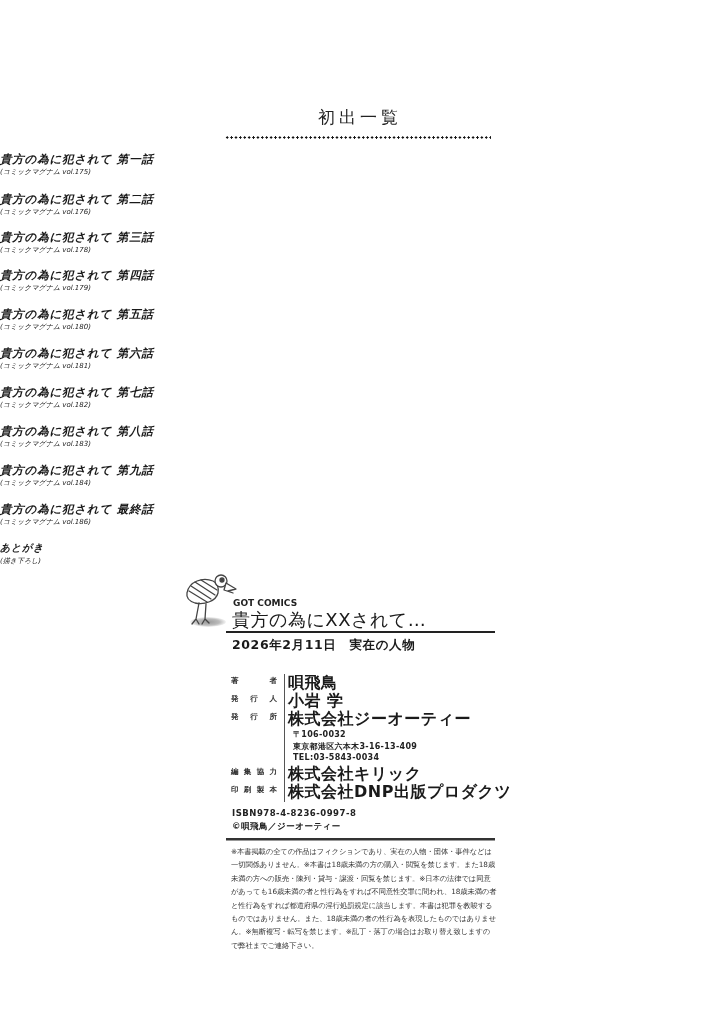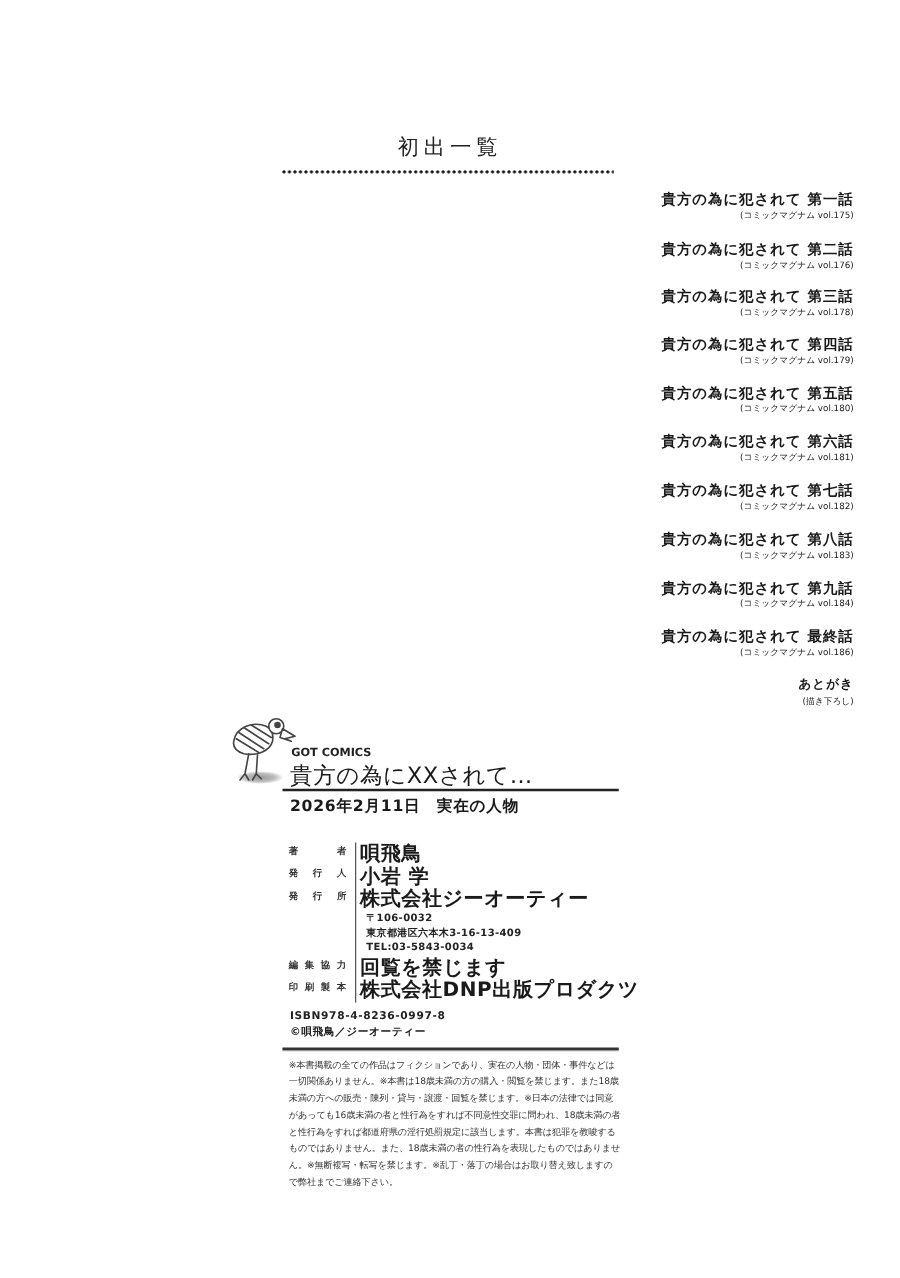--- a/index.html
+++ b/index.html
@@ -11,23 +11,23 @@
     .abs { position: absolute; }
     .heading {
       left: 0; width: 720px; top: 106px; text-align: center;
       font-size: 17px; letter-spacing: 4px; color: #222;
     }
     .dots {
       left: 225px; width: 266px; top: 136px; height: 3px;
       background-image: radial-gradient(circle, #111 1.1px, transparent 1.3px);
       background-size: 4.4px 3px; background-repeat: repeat-x;
     }
-    .entry { left: 0; width: 683px; text-align: right; }
+    .entry { left: 0; width: 683px; text-align: left; font-style: italic; }
     .entry .t { font-size: 11.5px; font-weight: bold; letter-spacing: 0.8px; line-height: 14px; color: #1a1a1a; }
-    .entry .s { font-size: 7px; line-height: 10px; color: #222; margin-top: 1px; padding-left: 17px; }
+    .entry .s { font-size: 7px; line-height: 10px; color: #222; margin-top: 1px; }
     .bird { left: 183px; top: 569px; width: 56px; height: 62px; }
     .shadow {
       left: 190px; top: 617px; width: 36px; height: 10px; border-radius: 50%;
       background: radial-gradient(ellipse, #9a9a9a 0%, #bbbbbb 45%, rgba(255,255,255,0) 75%);
     }
     .label-got { left: 233px; top: 598px; font-size: 9px; font-weight: bold; color: #222; }
     .book-title { left: 232px; top: 608px; font-size: 18px; color: #1a1a1a; letter-spacing: 0.5px; }
     .rule1 { left: 226px; top: 631px; width: 269px; height: 2px; background: #222; }
     .pubdate { left: 232px; top: 637px; font-size: 12.5px; font-weight: bold; color: #1a1a1a; letter-spacing: 0.6px; }
     .credits { left: 231px; top: 676px; width: 270px; }
@@ -143,21 +143,21 @@
     <div class="addr" style="top:12px">東京都港区六本木3-16-13-409</div>
     <div class="addr" style="top:24px">TEL:03-5843-0034</div>
   </div>
   <div class="crow" style="top:91px">
     <div class="k">
         <span>編</span>
         <span>集</span>
         <span>協</span>
         <span>力</span>
       </div>
-    <div class="v" style="top:-3px">回覧を禁じます</div>
+    <div class="v" style="top:-3px">株式会社キリック</div>
   </div>
   <div class="crow" style="top:109px">
     <div class="k">
         <span>印</span>
         <span>刷</span>
         <span>製</span>
         <span>本</span>
       </div>
     <div class="v" style="top:-3px">株式会社DNP出版プロダクツ</div>
   </div>

